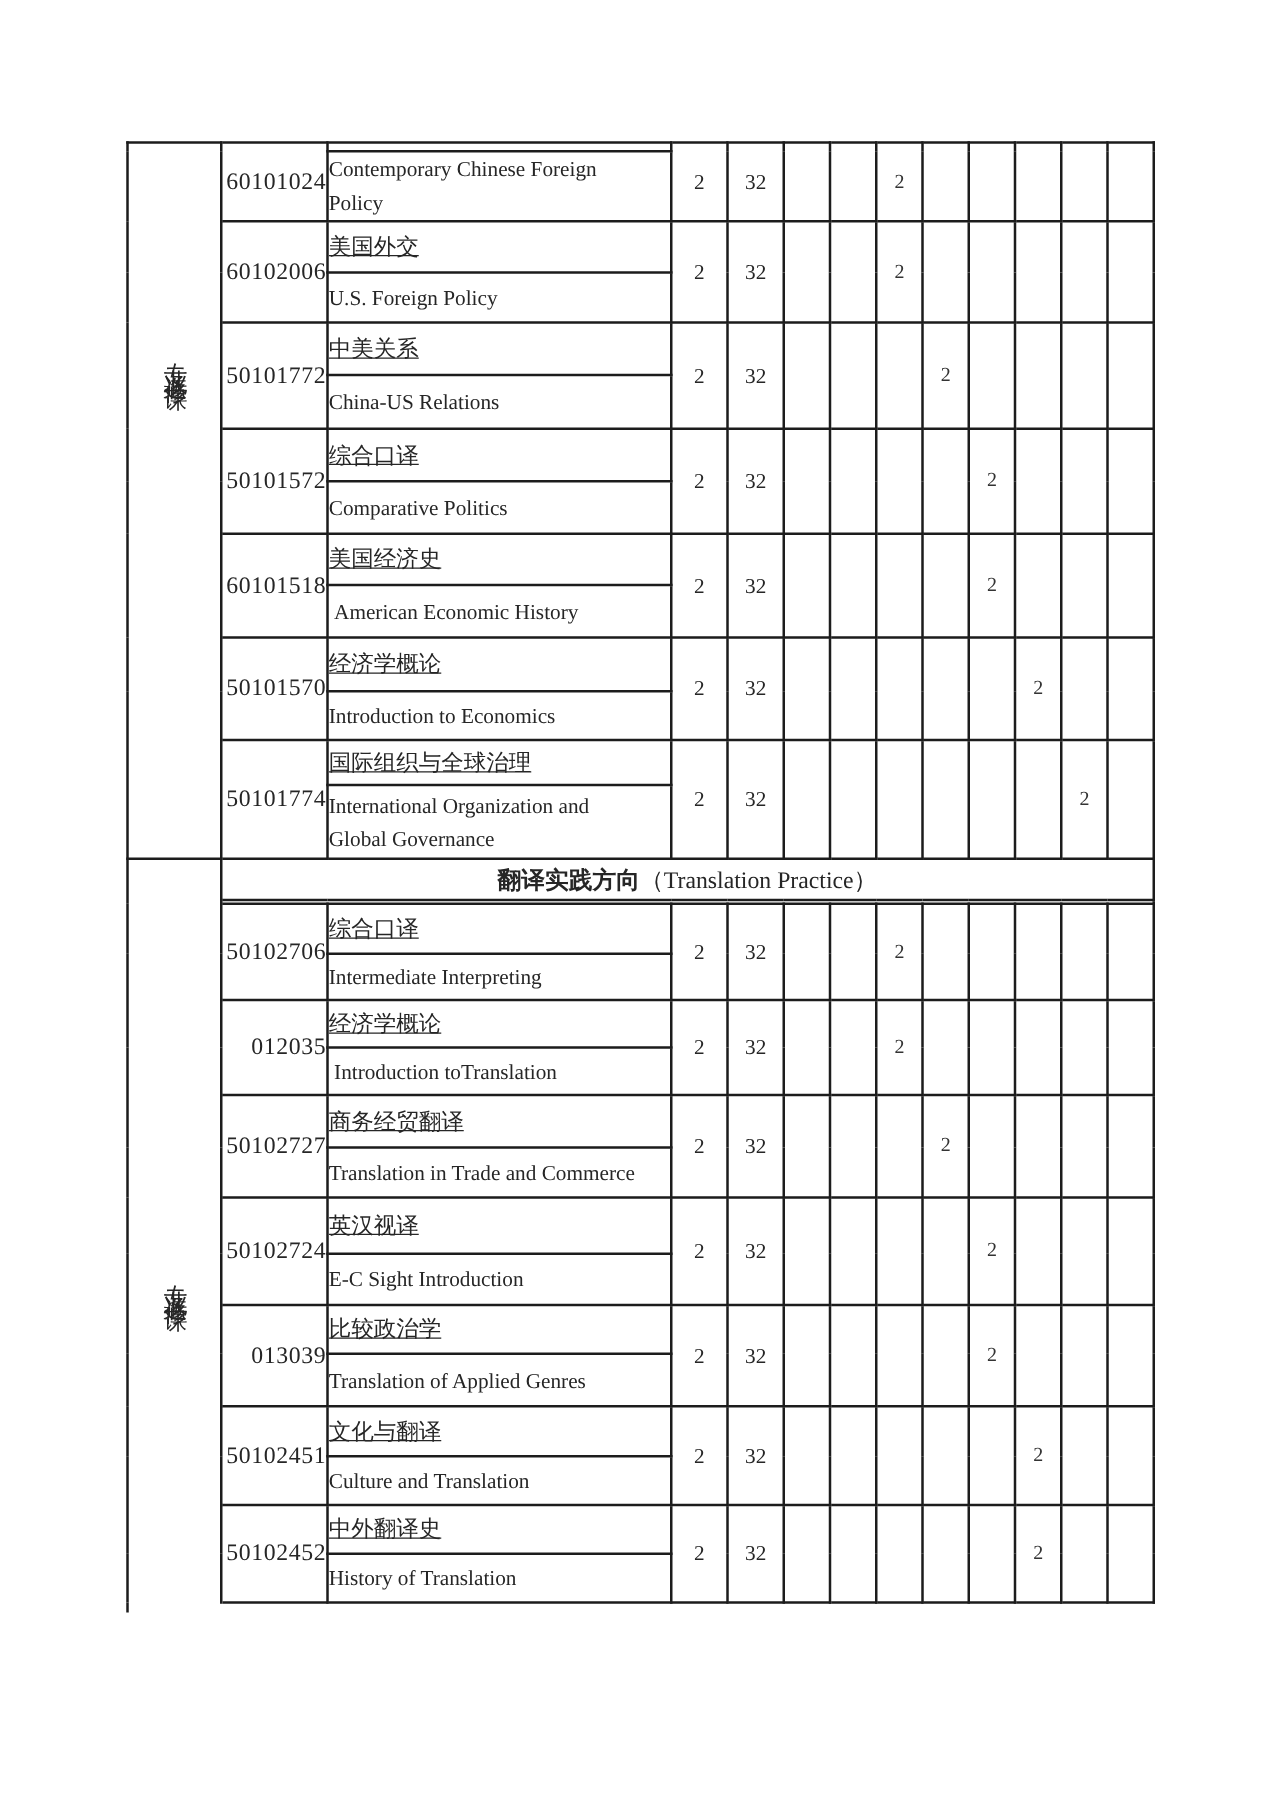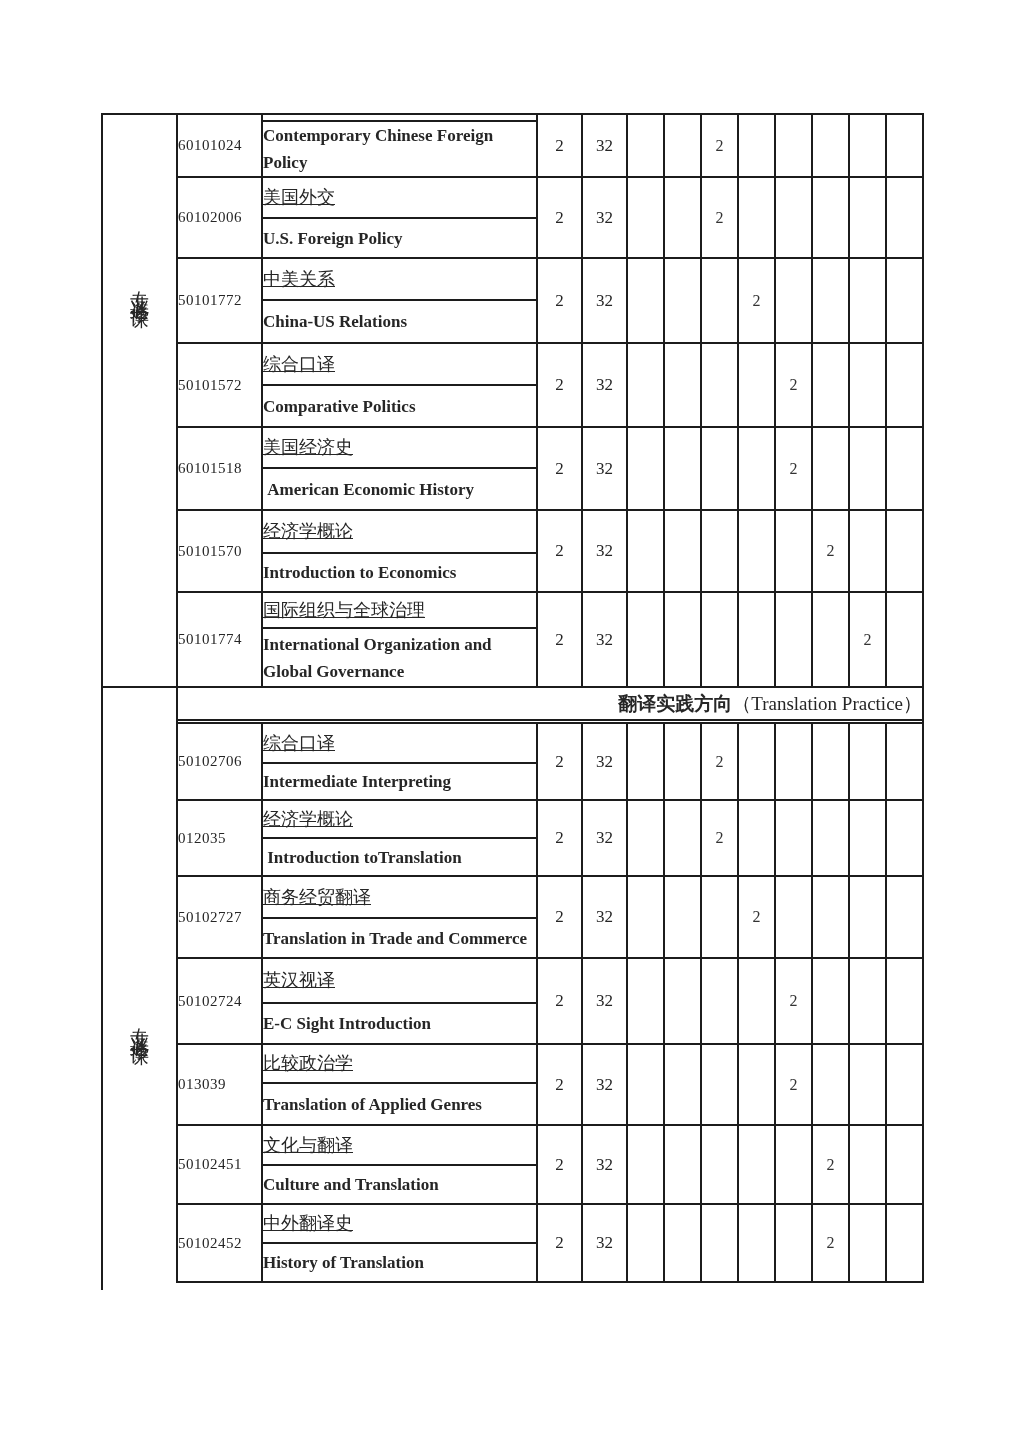--- a/index.html
+++ b/index.html
@@ -7,29 +7,29 @@
         font-family:"Liberation Serif","DejaVu Serif",serif;color:#262626;}
   table.schedule{position:absolute;left:101px;top:113px;border-collapse:collapse;table-layout:fixed;}
   table.schedule td{border:2px solid #1c1c1c;padding:0;vertical-align:middle;overflow:hidden;}
   td.label-cell{border-top:none;position:relative;}
   td.label-cell.s2{border-top:2px solid #1c1c1c;border-bottom:none;}
   .vlabel{position:absolute;left:50%;transform:translateX(-50%);
           writing-mode:vertical-lr;text-orientation:upright;
           font-size:19px;letter-spacing:5px;color:#262626;white-space:nowrap;}
   .vlabel.s1{top:160px;}
   .vlabel.s2{top:324px;}
-  td.code{text-align:left;font-size:15px;letter-spacing:0.5px;margin-left:44px;}
+  td.code{text-align:right;font-size:19px;letter-spacing:0.5px;margin-left:44px;}
   td.name{text-align:left;padding:0 4px 0 6px;white-space:pre-wrap;line-height:27px;}
   td.name.cn{font-size:18px;text-decoration:underline;}
-  td.name.en{font-size:17px;font-weight:bold;}
+  td.name.en{font-size:17px;}
   td.num{text-align:center;font-size:17px;}
   td.sem{text-align:center;font-size:16px;color:#333333;}
   td.cut{border-top:none;vertical-align:top;padding-top:7px;}
   td.stub{border-top:none;}
-  td.hdr{text-align:right;font-size:19px;}
+  td.hdr{text-align:center;font-size:19px;}
   td.hdr .cnpart{font-weight:bold;}
   td.seam{border-left:none;border-right:none;border-top:2px solid #1c1c1c;border-bottom:2px solid #1c1c1c;}
   .edge-stub{position:absolute;left:101px;top:1282px;width:2px;height:8px;background:#1c1c1c;}
 </style>
 </head>
 <body>
 
 <div class="page">
   <table class="schedule">
     <colgroup>

